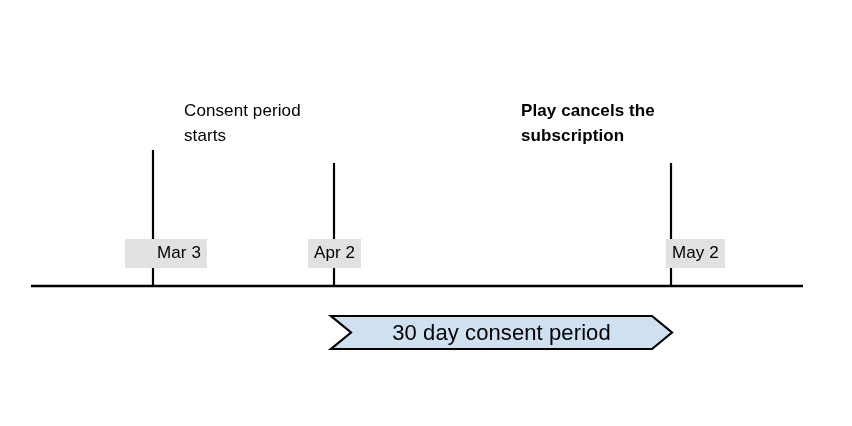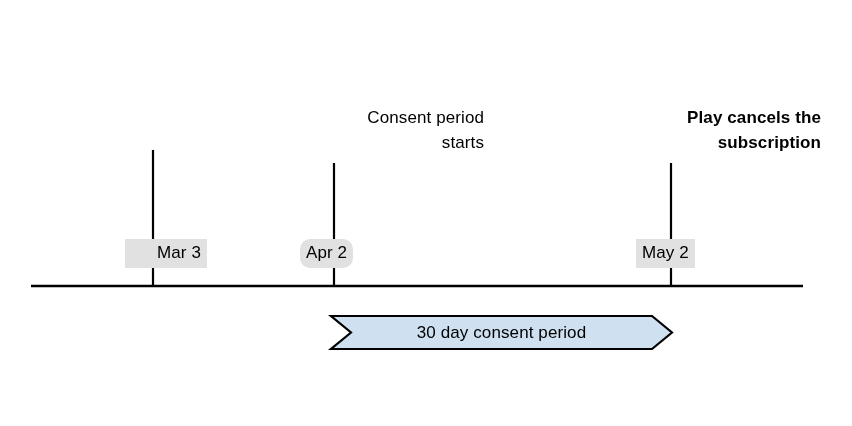--- a/index.html
+++ b/index.html
@@ -28,41 +28,40 @@
   }
   .overlay-layer {
     position: absolute;
     left: 0;
     top: 0;
     width: 852px;
     height: 426px;
   }
   .event-caption {
     position: absolute;
-    text-align: right;
+    text-align: left;
     font-size: 17px;
     line-height: 25px;
     color: #000000;
     white-space: pre-line;
     letter-spacing: 0.1px;
-    margin-top: 7px;
   }
   .date-chip {
     position: absolute;
     font-size: 17px;
     line-height: 24px;
     color: #000000;
     background: #e1e1e1;
     padding: 2px 6px 3px 6px;
     white-space: nowrap;
     letter-spacing: 0.1px;
   }
   .banner-caption {
     position: absolute;
-    font-size: 17px;
+    font-size: 22px;
     line-height: 20px;
     color: #000000;
     text-align: center;
     white-space: nowrap;
     letter-spacing: 0.1px;
   }
 </style>
 </head>
 <body>
 
@@ -83,20 +82,20 @@
 
 
     <div class="event-caption" id="caption-1" style="left:184px; top:98px; width:300px;">Consent period
 starts</div>
 
     <div class="event-caption" id="caption-2" style="left:521px; top:98px; width:300px;font-weight:bold;">Play cancels the
 subscription</div>
 
     <div class="date-chip" id="chip-0" style="left: 125px; top: 239px; padding-left: 32px;">Mar 3</div>
 
-    <div class="date-chip" id="chip-1" style="left: 300px; top: 239px; border-radius: 10px;">Apr 2</div>
+    <div class="date-chip" id="chip-1" style="left: 308px; top: 239px;">Apr 2</div>
 
-    <div class="date-chip" id="chip-2" style="left: 636px; top: 239px;">May 2</div>
+    <div class="date-chip" id="chip-2" style="left: 666px; top: 239px;">May 2</div>
 
     <div class="banner-caption" id="banner-label" style="left:351px; top:323px; width:301px;">30 day consent period</div>
 
   </div>
 </div>
 
 </body></html>

